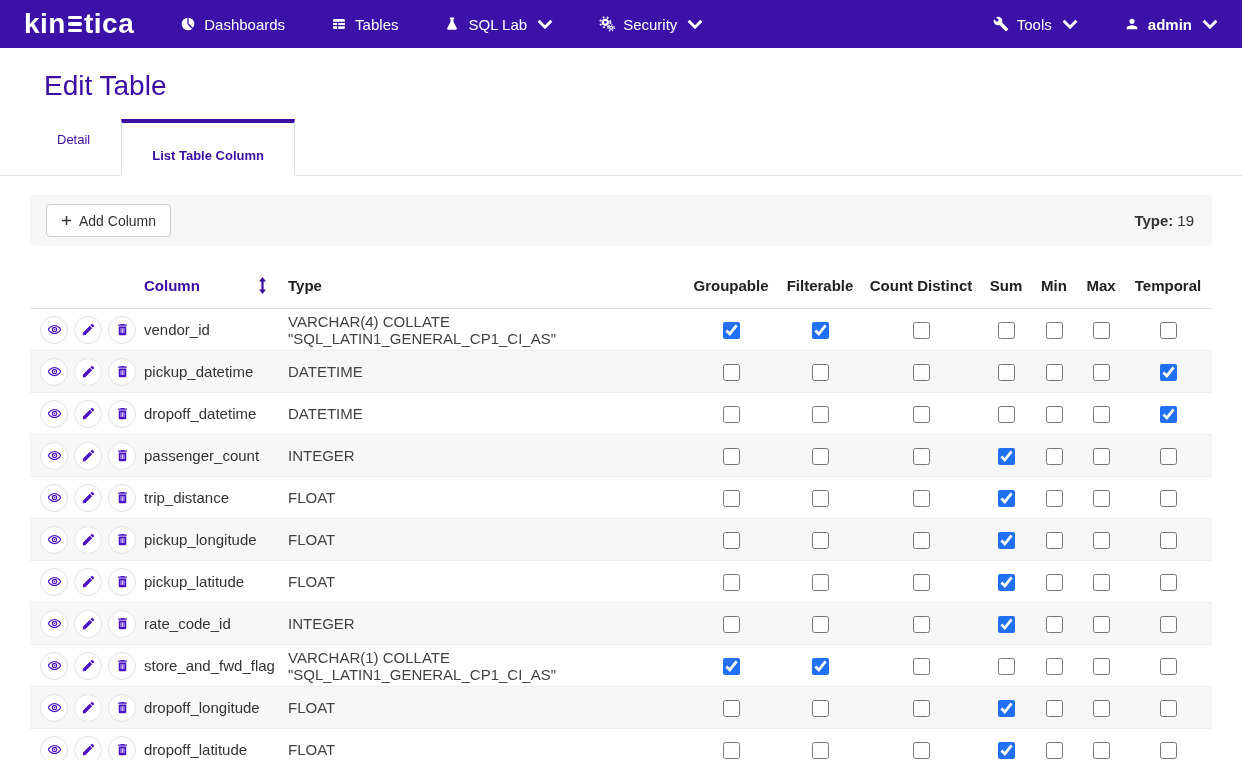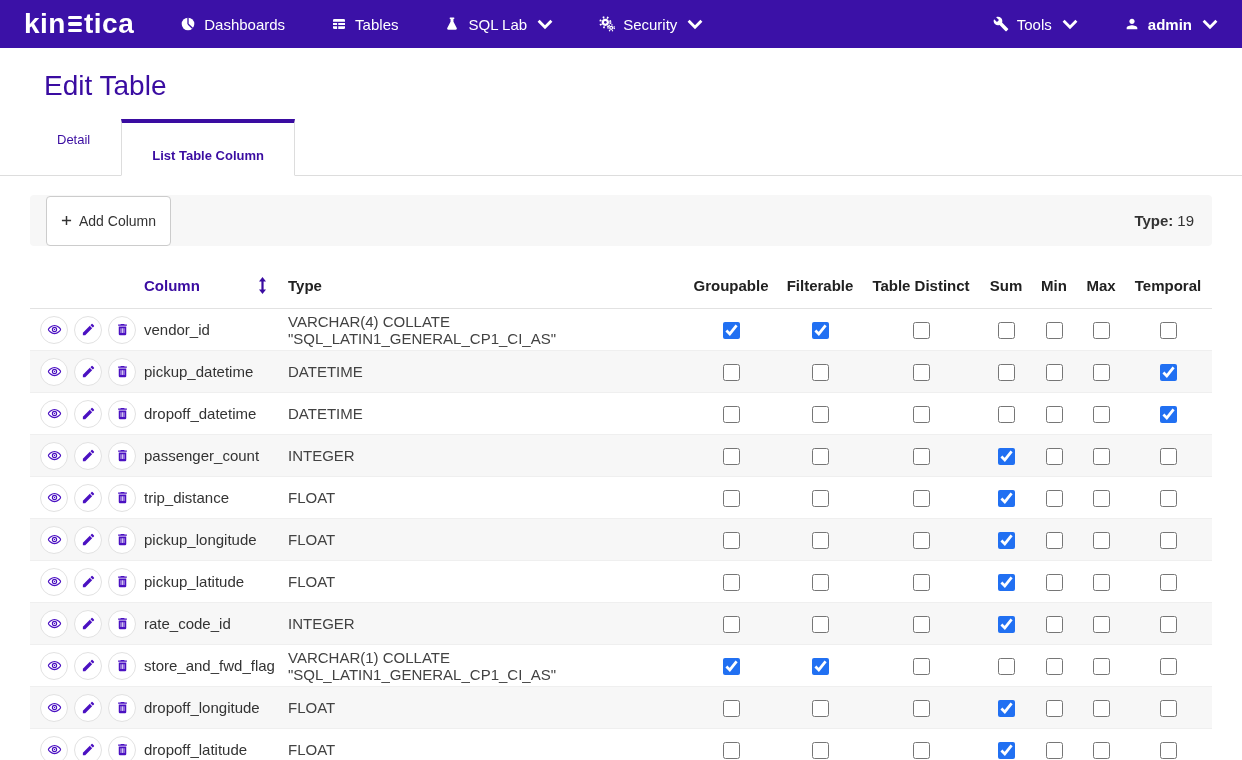--- a/index.html
+++ b/index.html
@@ -26,21 +26,21 @@
   .tabs { display: flex; margin-top: 17px; padding-left: 26px; border-bottom: 1px solid #ddd; }
   .tab { padding: 12px 30px; font-size: 13px; color: #3a0ca1; cursor: pointer;
     border: 1px solid transparent; margin-bottom: -1px; background: transparent; text-align: center; }
   .tab.active { font-weight: 700; background: #fff; border-color: #ddd;
     border-top: 4px solid #3a0ca1; border-bottom-color: #fff; padding-top: 25px; }
 
   
   .toolbar { margin: 19px 30px 0; height: 51px; background: #f7f7f7; border-radius: 4px;
     display: flex; align-items: center; justify-content: space-between; padding: 0 18px 0 16px; }
   .add-btn { display: inline-flex; align-items: center; gap: 7px; background: #fff;
-    border: 1px solid #ccc; border-radius: 4px; height: 50px; padding: 0 14px;
+    border: 1px solid #ccc; border-radius: 4px; height: 33px; padding: 0 14px;
     font-size: 14px; color: #333; cursor: pointer; font-family: inherit; }
   .add-btn svg { width: 11px; height: 11px; }
   .items-count { font-size: 15px; color: #333; }
   .items-count .lbl { font-weight: 700; margin-right: 4px; }
 
   
   table { width: 1182px; margin: 18px 30px 0; border-collapse: collapse; table-layout: fixed; }
   col.c-actions { width: 104px; } col.c-name { width: 140px; } col.c-type { width: 408px; }
   col.c-group { width: 98px; } col.c-filter { width: 80px; } col.c-cdist { width: 122px; }
   col.c-sum { width: 48px; } col.c-min { width: 48px; } col.c-max { width: 46px; }
@@ -209,21 +209,21 @@
                 <path d="M5.5 0L9 4.6H2z"></path>
                 <rect x="4.4" y="3.2" width="2.2" height="10.6"></rect>
                 <path d="M5.5 17L2 12.4h7z"></path>
               </svg>
           </span>
         </div>
       </th>
       <th class="t-type">Type</th>
       <th>Groupable</th>
       <th>Filterable</th>
-      <th>Table Distinct</th>
+      <th>Count Distinct</th>
       <th>Sum</th>
       <th>Min</th>
       <th>Max</th>
       <th>Temporal</th>
     </tr>
   </thead>
   <tbody id="rows">
       <tr>
     <td class="cell-actions">
       <button class="action">

